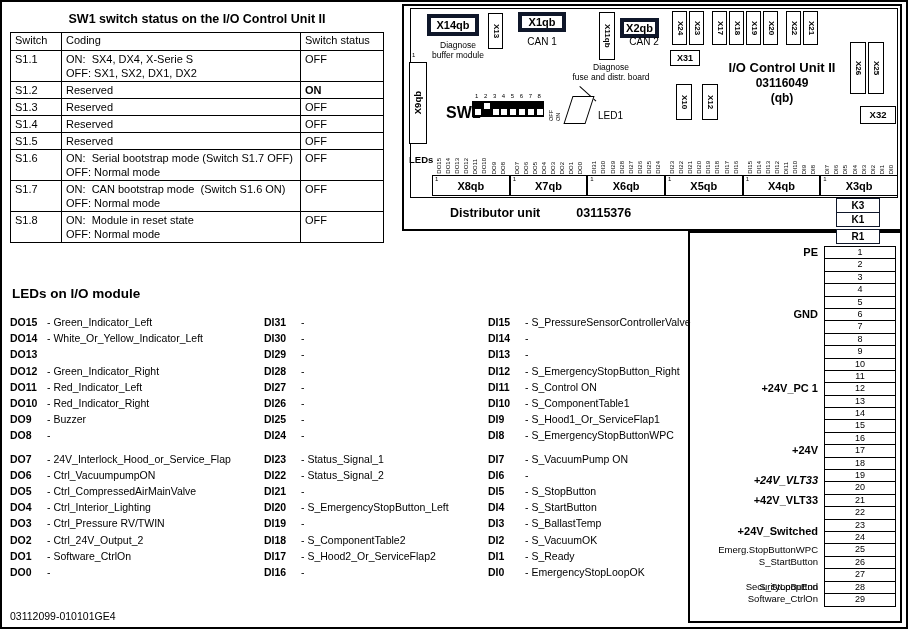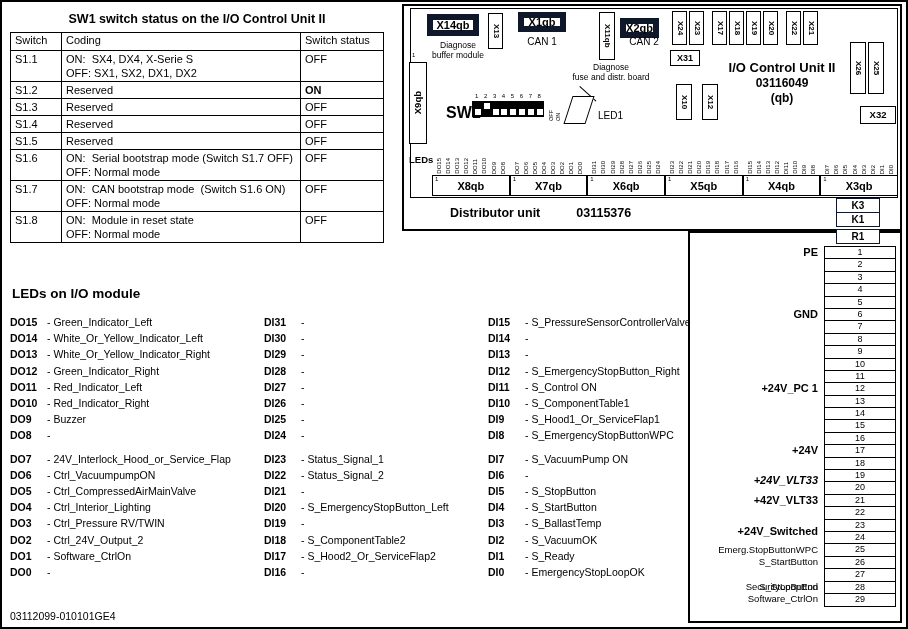--- a/index.html
+++ b/index.html
@@ -18,21 +18,21 @@
   table.sw1 { border-collapse:collapse; width:100%; font-size:11px; table-layout:fixed; }
   table.sw1 th, table.sw1 td { border:1.2px solid #000; vertical-align:top; padding:1px 4px; text-align:left; font-weight:normal; }
   table.sw1 th { height:15px; }
   .c-switch { width:42px; }
   .c-status { width:74px; }
   td.c-status.bold { font-weight:bold; }
   .coding-line { white-space:pre; line-height:14px; }
   td.c-switch, td.c-status { line-height:14px; }
 
   
-  .cbox { position:absolute; border:6px solid #0f172a; background:#fff; box-sizing:border-box;
+  .cbox { position:absolute; border:4px solid #0f172a; background:#fff; box-sizing:border-box;
           display:flex; align-items:center; justify-content:center; font-weight:bold; font-size:11px; }
   .cbox.kbox { border-width:1.5px; font-size:10px; }
   .vbox { border:1.5px solid #000; background:#fff; box-sizing:border-box;
           display:flex; align-items:center; justify-content:center; }
   .vbox > span { writing-mode:vertical-rl; font-size:8px; font-weight:bold; line-height:1; white-space:nowrap; }
   .vbox.up > span { transform:rotate(180deg); font-size:9.5px; }
   .top-small-wrap { position:absolute; display:flex; }
   .small-conn { width:15px; height:34px; margin-right:2px; }
   .small-conn.grp-gap { margin-left:6px; }
 
@@ -453,21 +453,20 @@
           <div class="led-item">
             <span class="led-id">DO15</span>
             <span class="led-rest">- Green_Indicator_Left</span>
           </div>
           <div class="led-item">
             <span class="led-id">DO14</span>
             <span class="led-rest">- White_Or_Yellow_Indicator_Left</span>
           </div>
           <div class="led-item">
             <span class="led-id">DO13</span>
-            <span class="led-rest">- White_Or_Yellow_Indicator_Right</span>
           </div>
           <div class="led-item">
             <span class="led-id">DO12</span>
             <span class="led-rest">- Green_Indicator_Right</span>
           </div>
           <div class="led-item">
             <span class="led-id">DO11</span>
             <span class="led-rest">- Red_Indicator_Left</span>
           </div>
           <div class="led-item">

